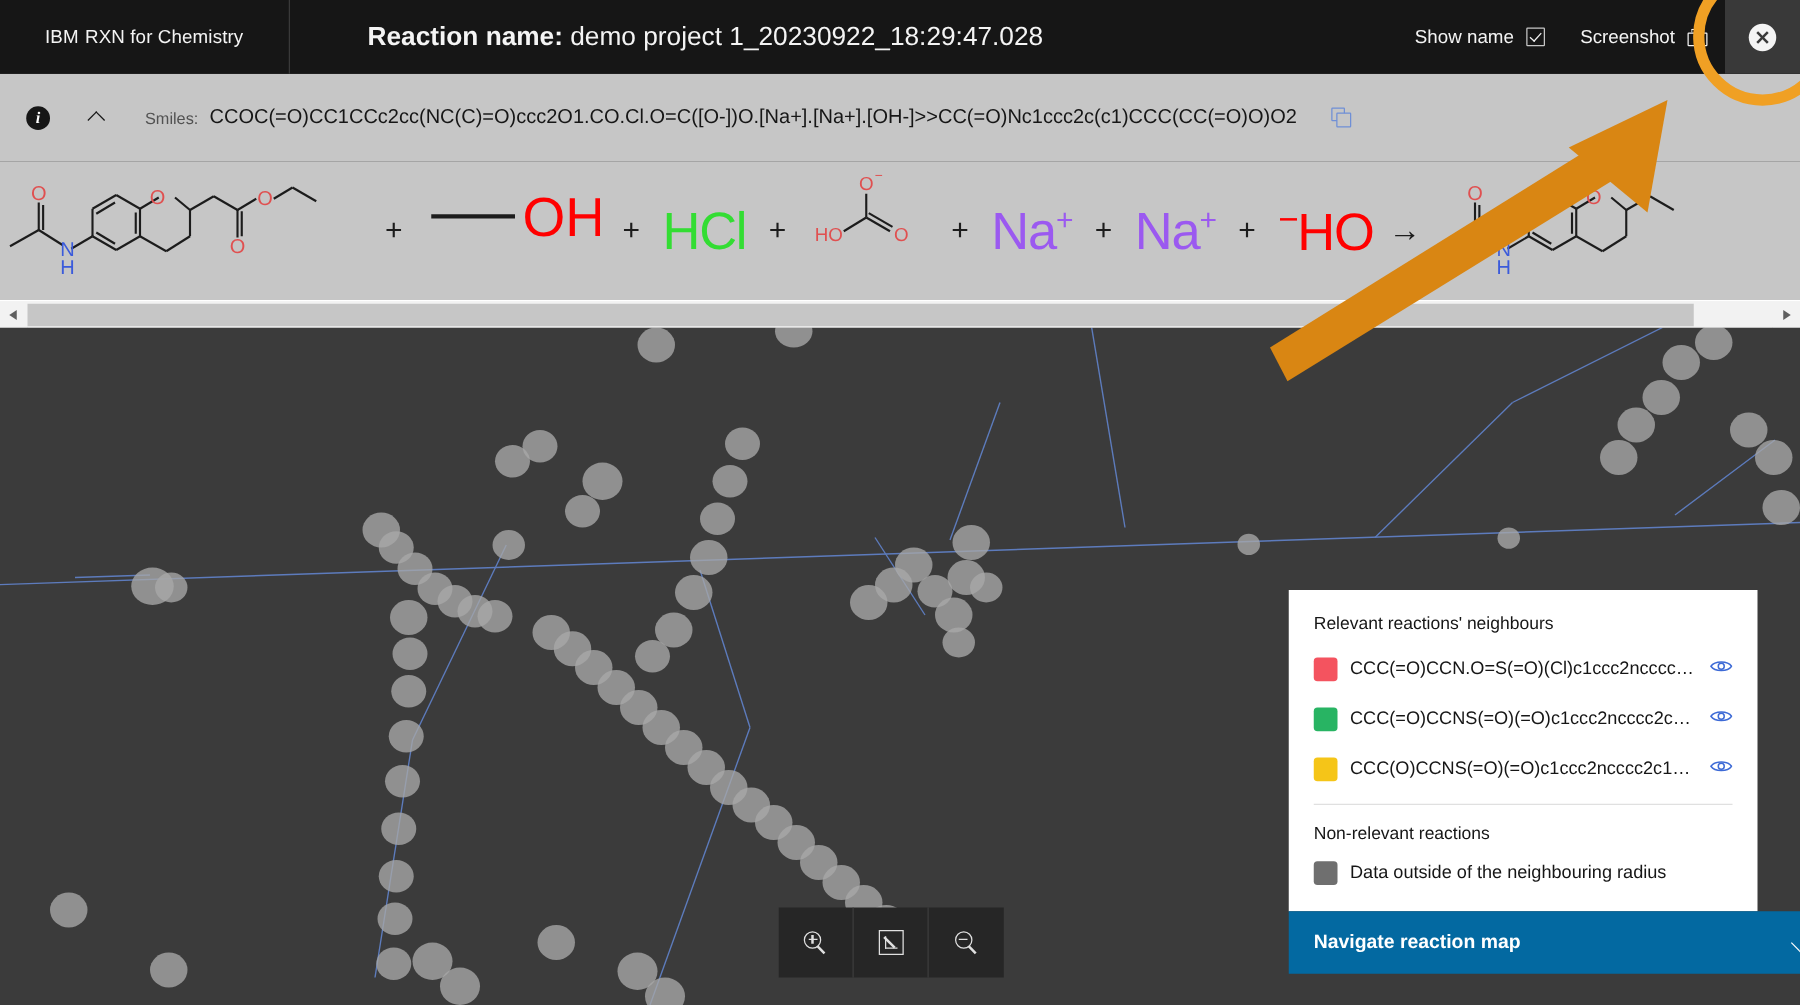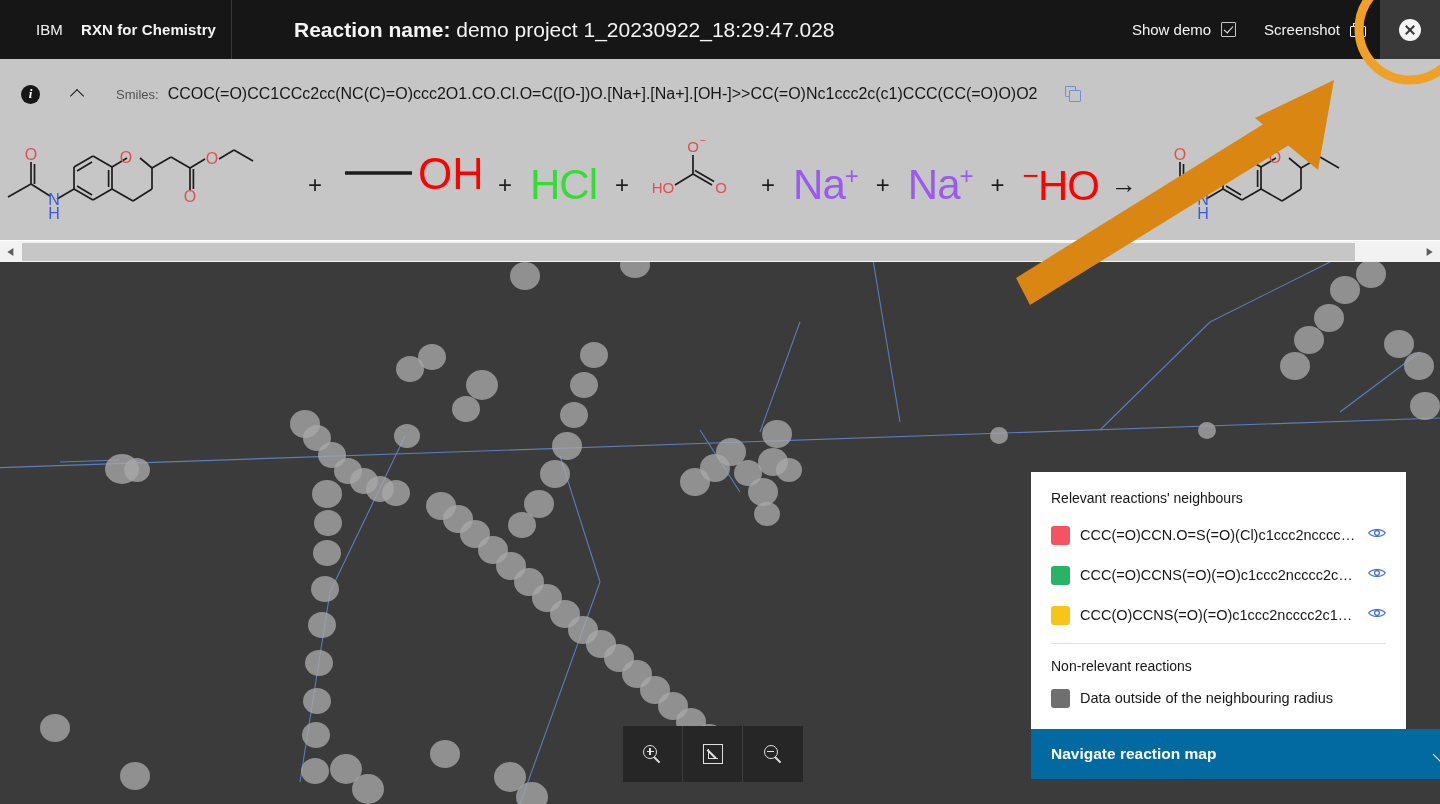--- a/index.html
+++ b/index.html
@@ -21,21 +21,21 @@
     z-index: 40;
   }
   .brand {
     width: 232px; height: 59px;
     display: flex; align-items: center;
     padding-left: 36px;
     font-size: 15px; letter-spacing: .1px;
     border-right: 1px solid #393939;
   }
   .brand .brand-light { font-weight: 400; color: #f4f4f4; }
-  .brand .brand-bold { font-weight: 700; color: #f4f4f4; margin-left: 18px; }
+  .brand .brand-bold { font-weight: 400; color: #f4f4f4; margin-left: 5px; }
   .rxn-title {
     margin-left: 62px;
     font-size: 21px;
     white-space: nowrap;
   }
   .rxn-title .lbl { font-weight: 700; }
   .rxn-title .val { font-weight: 400; }
   .header-right {
     margin-left: auto; display: flex; align-items: center; height: 59px;
   }
@@ -279,21 +279,21 @@
       <span class="brand-light">IBM</span>
       <span class="brand-bold">RXN for Chemistry</span>
     </div>
     <div class="rxn-title">
       <span class="lbl">Reaction name:</span>
       <span class="val">demo project 1_20230922_18:29:47.028</span>
     </div>
 
     <div class="header-right">
       <div class="hdr-action">
-        <span>Show demo</span>
+        <span>Show name</span>
         <span class="chk-box"></span>
       </div>
       <div class="hdr-action">
         <span>Screenshot</span>
         <span class="cam-ico">
           <span class="hump"></span>
             <span class="body"></span>
             <span class="lens"></span>
         </span>
       </div>

